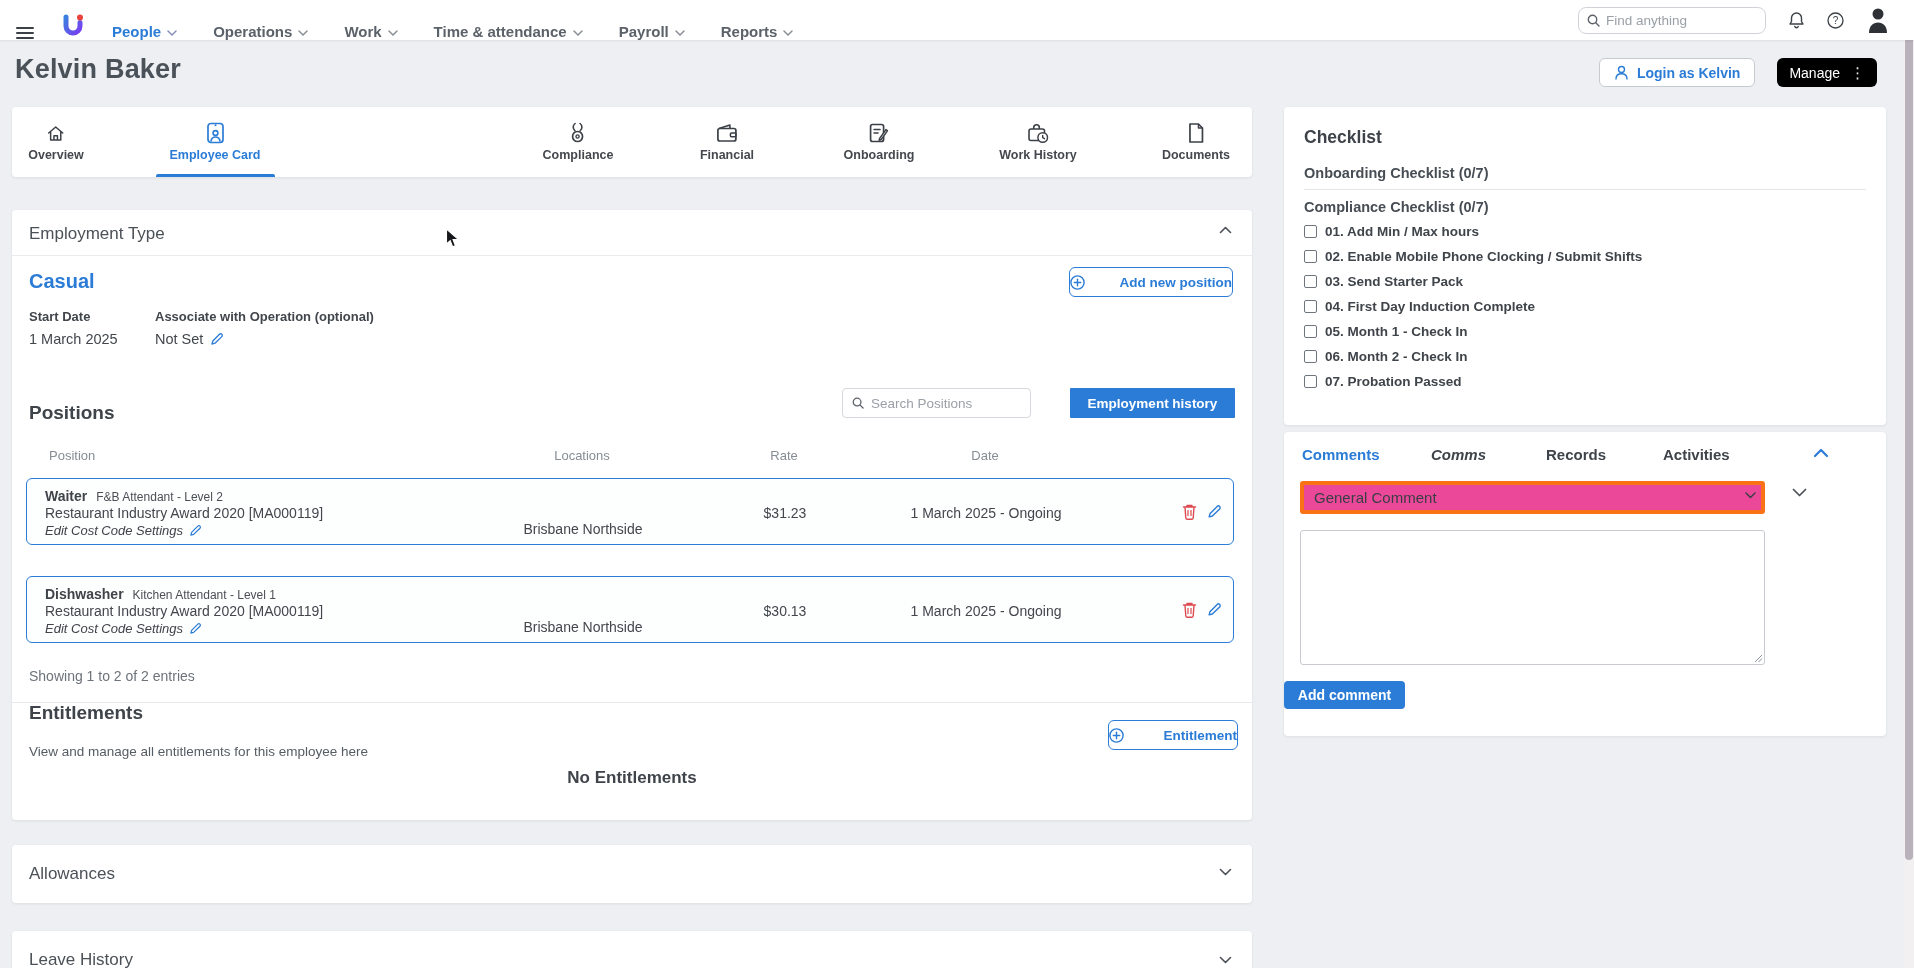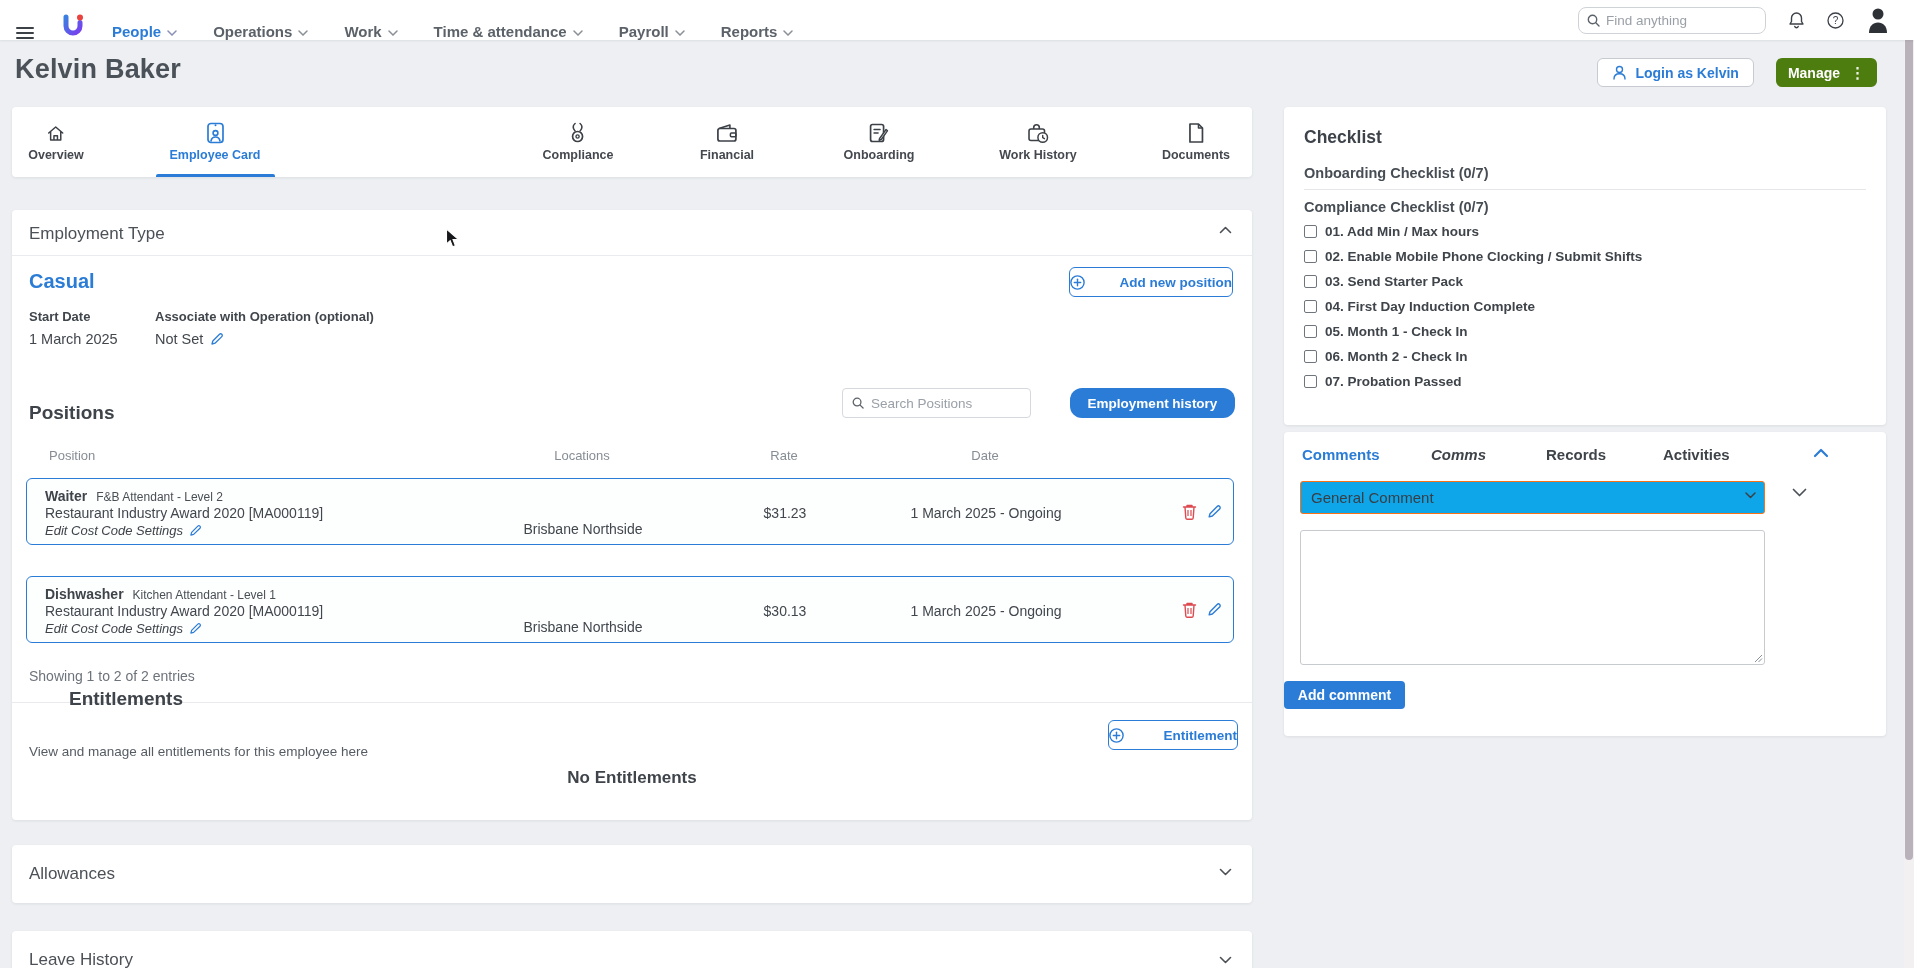--- a/index.html
+++ b/index.html
@@ -34,22 +34,22 @@
 
   
   .page-header { position:absolute; top:40px; left:0; width:1914px; height:64px; }
   .page-title { position:absolute; left:15px; top:14px; font-size:27px; font-weight:700; color:#4b5158; letter-spacing:.2px; }
   .hdr-buttons { position:absolute; right:37px; top:18px; display:flex; gap:22px; }
   .btn-login {
     height:29px; padding:0 14px; background:#fff; border:1px solid #c7cbd1; border-radius:6px;
     display:flex; align-items:center; gap:8px; color:#2b7cd6; font-size:14px; font-weight:600; cursor:pointer;
   }
   .btn-manage {
-    height:29px; padding:0 12px; background:#4d7c0f; border:none; border-radius:6px;
-    display:flex; align-items:center; gap:10px; color:#fff; font-size:14px; font-weight:700; cursor:pointer;
+    height:29px; padding:0 12px; background:#000000; border:none; border-radius:6px;
+    display:flex; align-items:center; gap:10px; color:#fff; font-size:14px; font-weight:400; cursor:pointer;
   }
   .kebab { font-size:15px; letter-spacing:0; line-height:1; opacity:.9; }
 
   
   .card { position:absolute; background:#fff; border-radius:4px; box-shadow:0 1px 3px rgba(30,35,40,.08); }
 
   
   .tab-card { left:12px; top:107px; width:1240px; height:70px; }
   .tab { position:absolute; top:0; height:70px; transform:translateX(-50%); display:flex; flex-direction:column; align-items:center; cursor:pointer; }
   .tab .ticon { margin-top:15px; height:22px; display:flex; align-items:center; }
@@ -72,21 +72,21 @@
   .fld-value { position:absolute; font-size:14.5px; color:#42474d; display:flex; align-items:center; gap:7px; }
   .positions-title, .entitlements-title { position:absolute; left:17px; font-size:19px; font-weight:700; color:#3f444a; }
   .search-pos {
     position:absolute; left:830px; top:178px; width:189px; height:30px;
     border:1px solid #d5d8dd; border-radius:4px; background:#fff;
     display:flex; align-items:center; padding:0 9px; gap:7px;
   }
   .search-pos input { border:none; outline:none; width:150px; font-size:13.5px; color:#42474d; font-family:"Liberation Sans",sans-serif; }
   .search-pos input::placeholder { color:#9aa0a7; }
   .btn-blue {
-    background:#2b7cd6; color:#fff; border:none; border-radius:12px; font-weight:600; cursor:pointer;
+    background:#2b7cd6; color:#fff; border:none; border-radius:1px; font-weight:600; cursor:pointer;
     display:flex; align-items:center; justify-content:center; font-size:13.5px;
   }
   .btn-emphist { position:absolute; left:1058px; top:178px; width:165px; height:30px; }
   .thead { position:absolute; font-size:13px; color:#878d94; top:238px; }
   .th-pos { left:37px; } .th-loc { left:570px; transform:translateX(-50%); }
   .th-rate { left:772px; transform:translateX(-50%); } .th-date { left:973px; transform:translateX(-50%); }
   .prow {
     position:absolute; left:14px; width:1208px; height:67px;
     border:1.5px solid #2b7cd6; border-radius:6px; background:#fdfefe;
   }
@@ -121,22 +121,22 @@
     appearance:none; width:13px; height:13px; border:1px solid #6f757c; border-radius:2px; background:#fff; cursor:pointer;
   }
 
   
   .comments-card { left:1284px; top:432px; width:602px; height:304px; }
   .ctab { position:absolute; top:14px; font-size:15px; font-weight:700; color:#3f444a; cursor:pointer; }
   .ctab.active { color:#2b7cd6; }
   .ctab-chevron { position:absolute; left:529px; top:16px; cursor:pointer; }
   .comment-select-wrap { position:absolute; left:16px; top:49px; width:465px; height:33px; }
   .comment-select {
-    appearance:none; width:100%; height:100%; border:1px solid #f97316; border-radius:3px;
-    padding:0 28px 0 10px; font-size:15px; color:#393e44; background:#0ea5e9; font-family:"Liberation Sans",sans-serif;
+    appearance:none; width:100%; height:100%; border:4px solid #f97316; border-radius:3px;
+    padding:0 28px 0 10px; font-size:15px; color:#393e44; background:#ec4899; font-family:"Liberation Sans",sans-serif;
   }
   .sel-chevron { position:absolute; right:9px; top:11px; pointer-events:none; }
   .outer-chevron { position:absolute; left:508px; top:56px; cursor:pointer; }
   .comment-textarea {
     position:absolute; left:16px; top:98px; width:465px; height:135px;
     border:1px solid #c7cbd0; border-radius:3px; resize:none; background:#fff;
   }
   .grip { position:absolute; left:470px; top:222px; pointer-events:none; }
   .btn-addcomment { position:absolute; left:0; top:249px; width:121px; height:28px; border-radius:4px; font-size:14px; }
 
@@ -426,21 +426,21 @@
         </svg>
       <svg width="15" height="15" viewBox="0 0 14 14">
           <path d="M2 12 l0.8-3 L9.5 2.3 a1.6 1.6 0 0 1 2.3 2.3 L5 11.2 z" fill="none" stroke="#2b7cd6" stroke-width="1.3" stroke-linejoin="round"></path>
         </svg>
     </div>
   </div>
 
   <div class="showing">Showing 1 to 2 of 2 entries</div>
   <div class="sec-divider"></div>
 
-  <div class="entitlements-title" style="top:478px;margin-left:40px;">Entitlements</div>
+  <div class="entitlements-title" style="top:492px;">Entitlements</div>
   <div class="entitle-sub">View and manage all entitlements for this employee here</div>
   <button class="btn-outline btn-entitle">
     <svg width="15" height="15" viewBox="0 0 15 15">
         <circle cx="7.5" cy="7.5" r="6.6" fill="none" stroke="#2b7cd6" stroke-width="1.4"></circle>
         <line x1="7.5" y1="4.3" x2="7.5" y2="10.7" stroke="#2b7cd6" stroke-width="1.4" stroke-linecap="round"></line>
         <line x1="4.3" y1="7.5" x2="10.7" y2="7.5" stroke="#2b7cd6" stroke-width="1.4" stroke-linecap="round"></line>
       </svg>
     <span>Entitlement</span>
   </button>
   <div class="no-entitle">No Entitlements</div>

